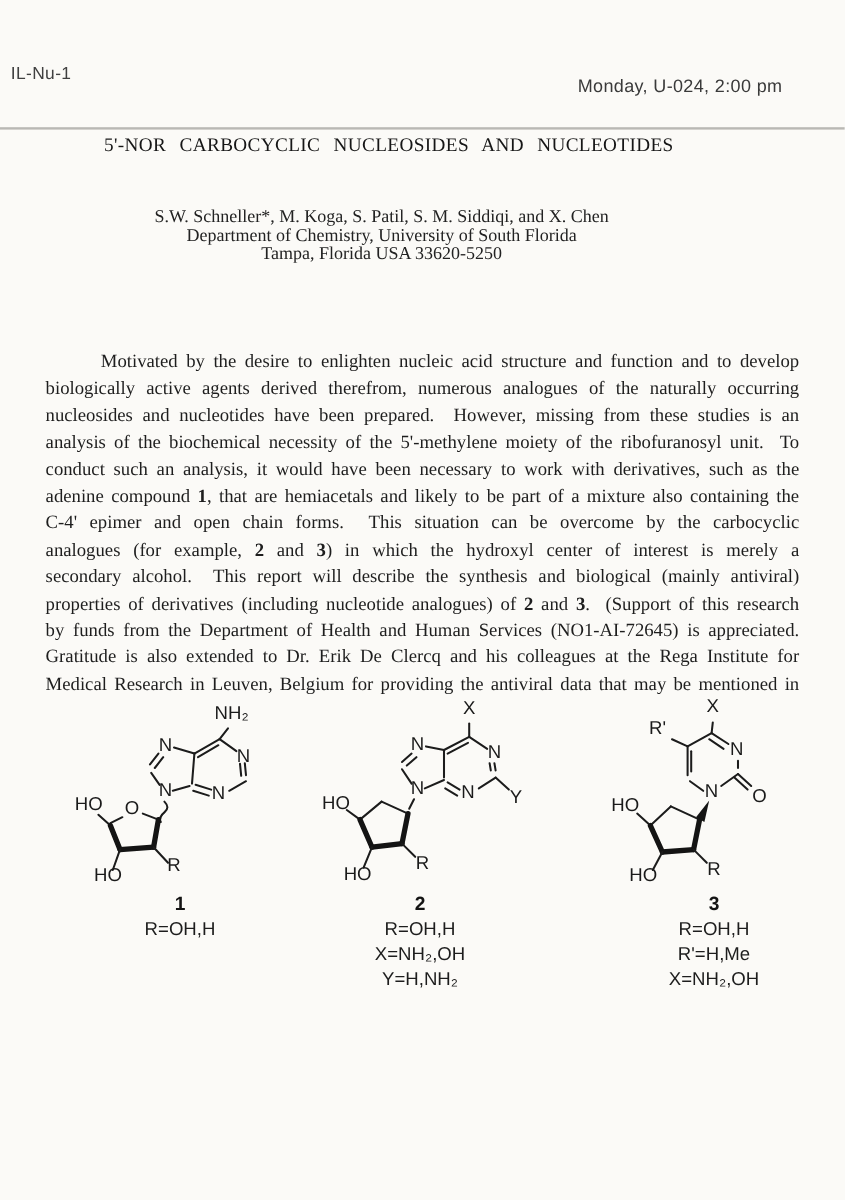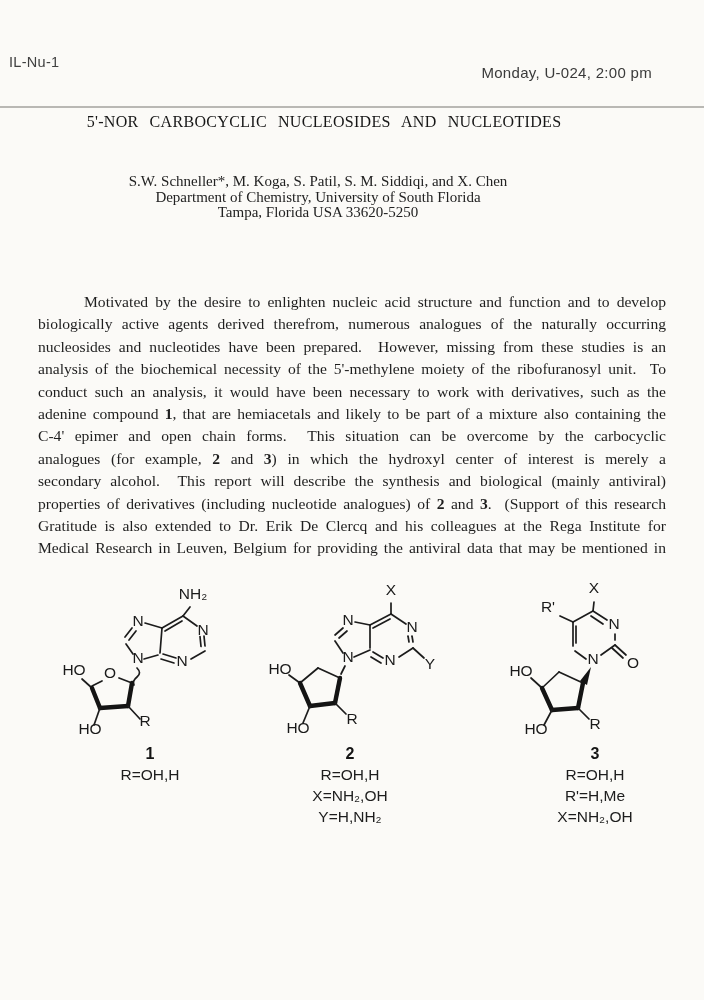--- a/index.html
+++ b/index.html
@@ -82,20 +82,21 @@
     <div class="pline indent"><span>Motivated by the desire to enlighten nucleic acid structure and function and to develop</span></div>
     <div class="pline"><span>biologically active agents derived therefrom, numerous analogues of the naturally occurring</span></div>
     <div class="pline"><span>nucleosides and nucleotides have been prepared.&nbsp; However, missing from these studies is an</span></div>
     <div class="pline"><span>analysis of the biochemical necessity of the 5'-methylene moiety of the ribofuranosyl unit.&nbsp; To</span></div>
     <div class="pline"><span>conduct such an analysis, it would have been necessary to work with derivatives, such as the</span></div>
     <div class="pline"><span>adenine compound </span><span class="bold">1</span><span>, that are hemiacetals and likely to be part of a mixture also containing the</span></div>
     <div class="pline"><span>C-4' epimer and open chain forms.&nbsp; This situation can be overcome by the carbocyclic</span></div>
     <div class="pline"><span>analogues (for example, </span><span class="bold">2</span><span> and </span><span class="bold">3</span><span>) in which the hydroxyl center of interest is merely a</span></div>
     <div class="pline"><span>secondary alcohol.&nbsp; This report will describe the synthesis and biological (mainly antiviral)</span></div>
     <div class="pline"><span>properties of derivatives (including nucleotide analogues) of </span><span class="bold">2</span><span> and </span><span class="bold">3</span><span>.&nbsp; (Support of this research</span></div>
+    <div class="pline"><span>by funds from the Department of Health and Human Services (NO1-AI-72645) is appreciated.</span></div>
     <div class="pline"><span>Gratitude is also extended to Dr. Erik De Clercq and his colleagues at the Rega Institute for</span></div>
     <div class="pline"><span>Medical Research in Leuven, Belgium for providing the antiviral data that may be mentioned in</span></div>
   </div>
 
 <div class="struct" style="left:40px;">
 <svg width="230" height="168" viewBox="0 0 230 168">
   <g>
     <line class="bond" x1="143" y1="38" x2="150" y2="29"></line>
     <line class="bond" x1="143" y1="38" x2="157" y2="48"></line>
     <line class="bond" x1="164" y1="58" x2="165" y2="68"></line>

